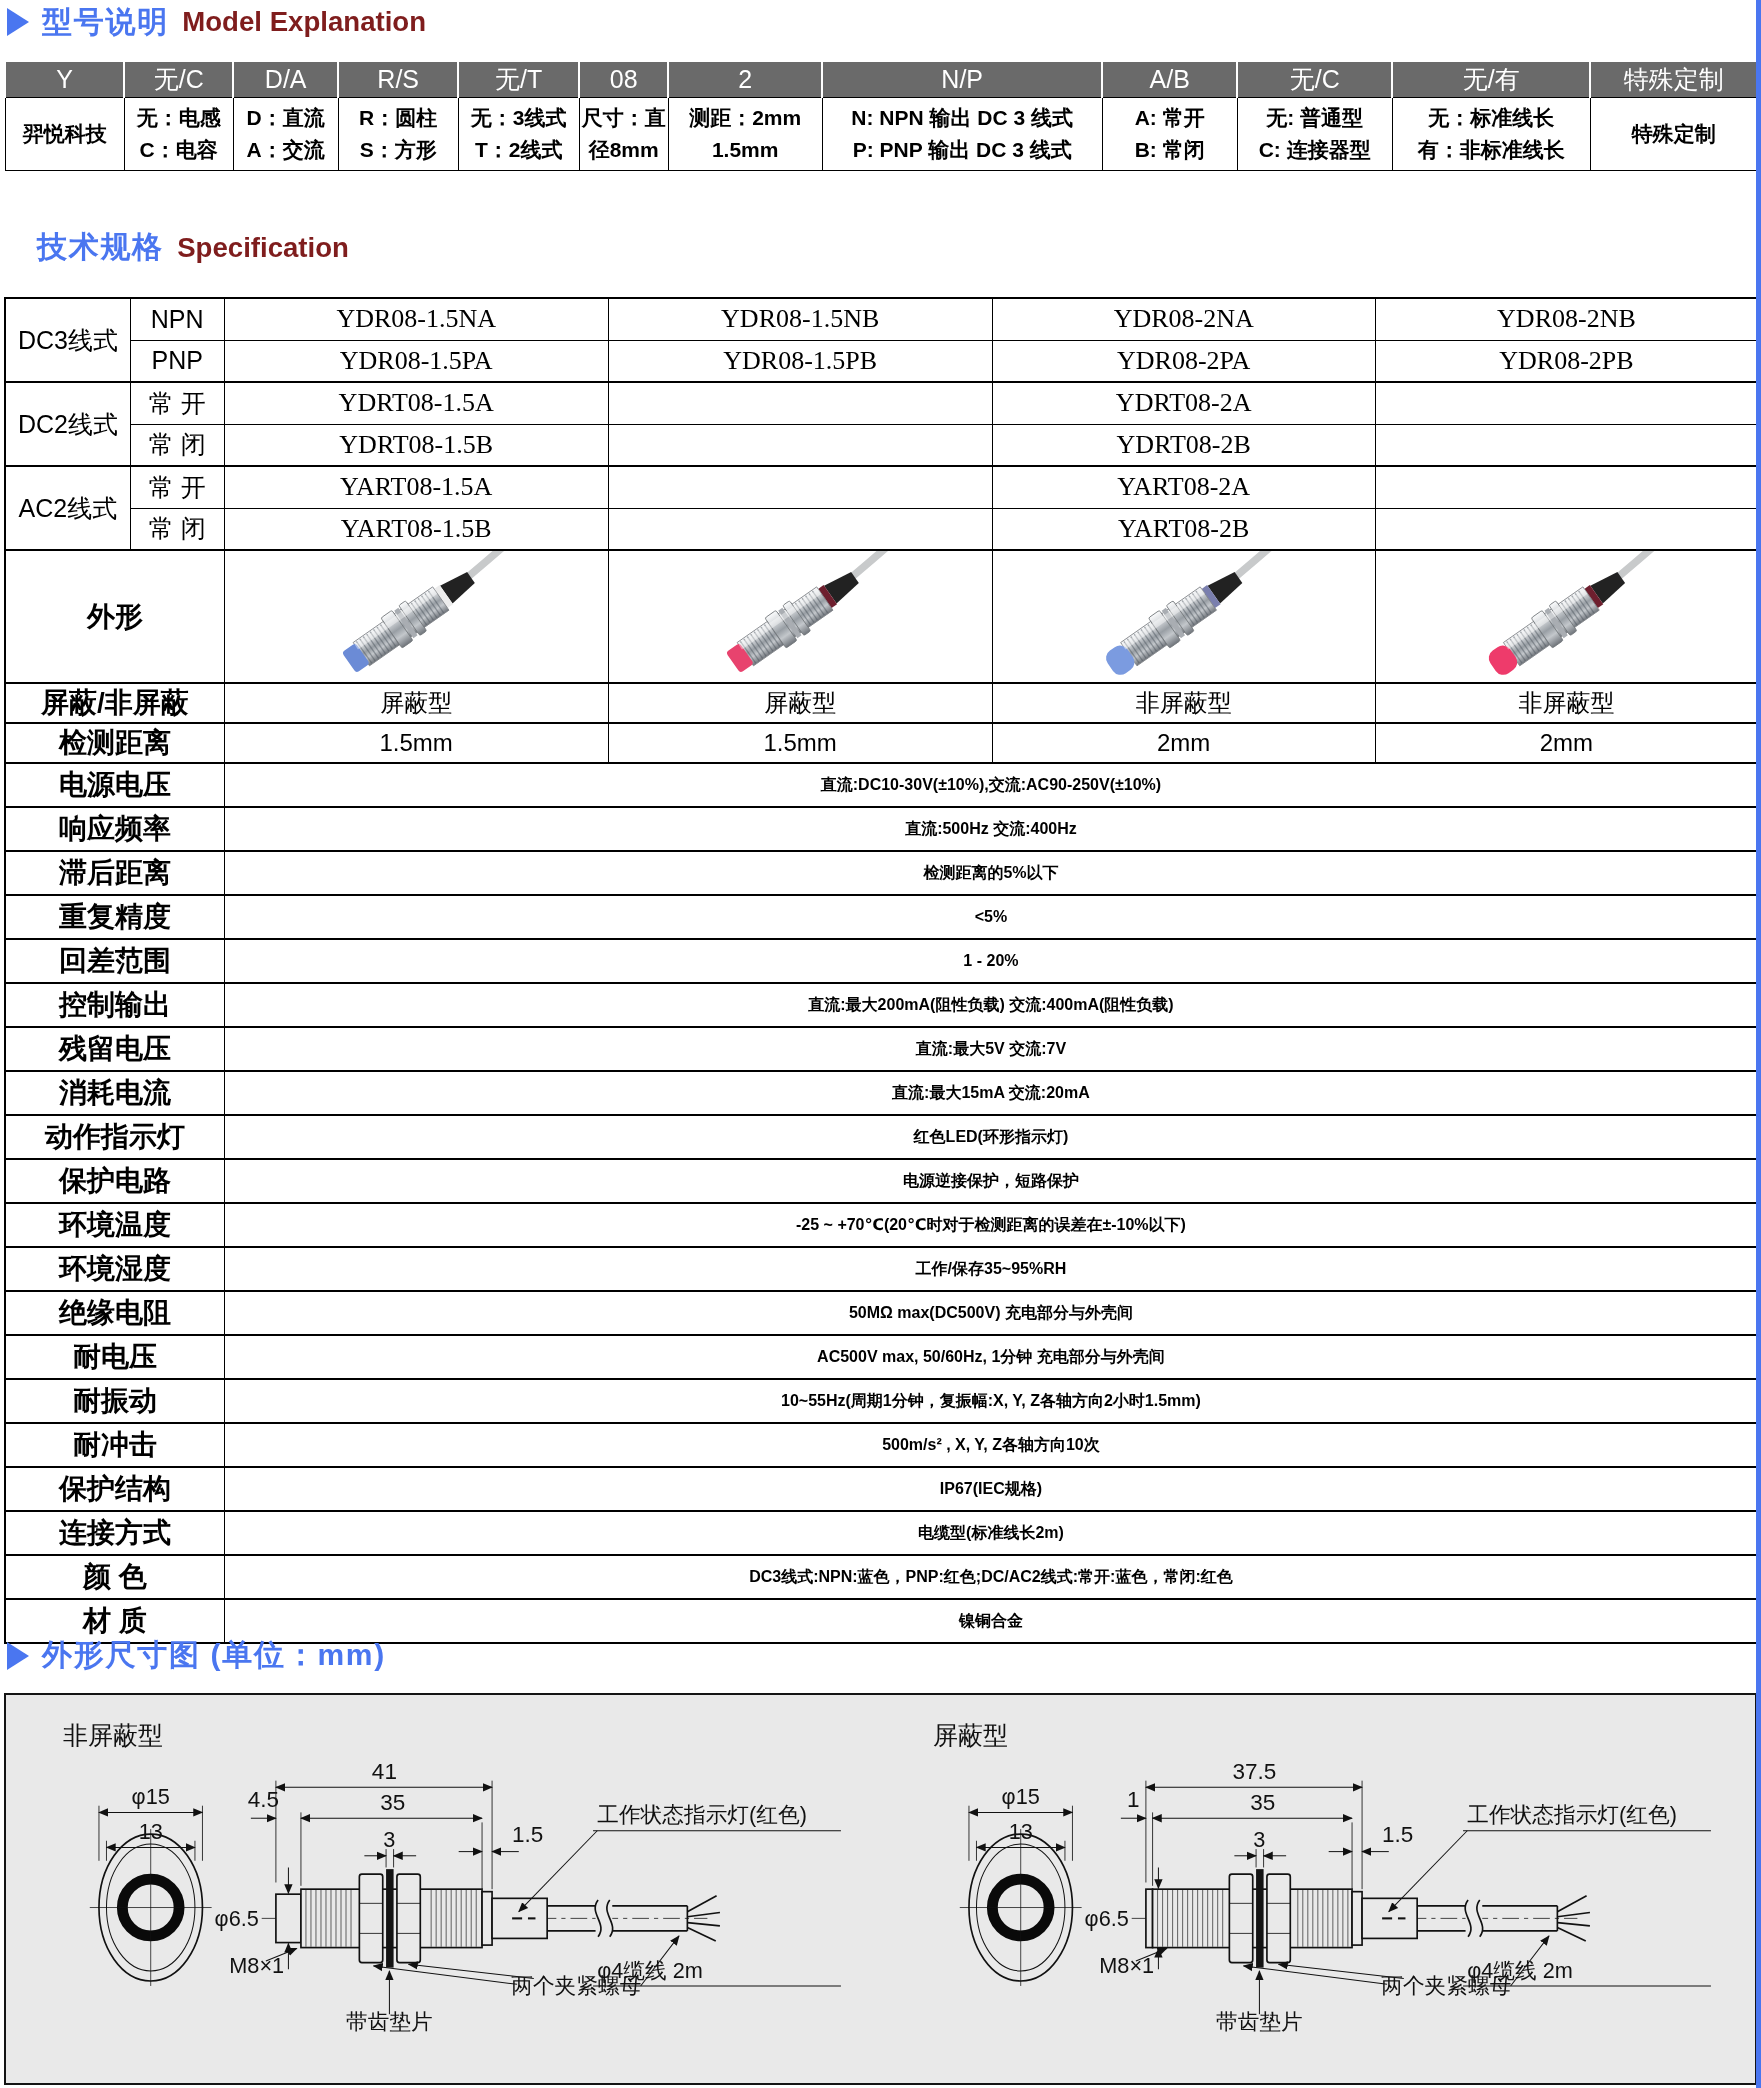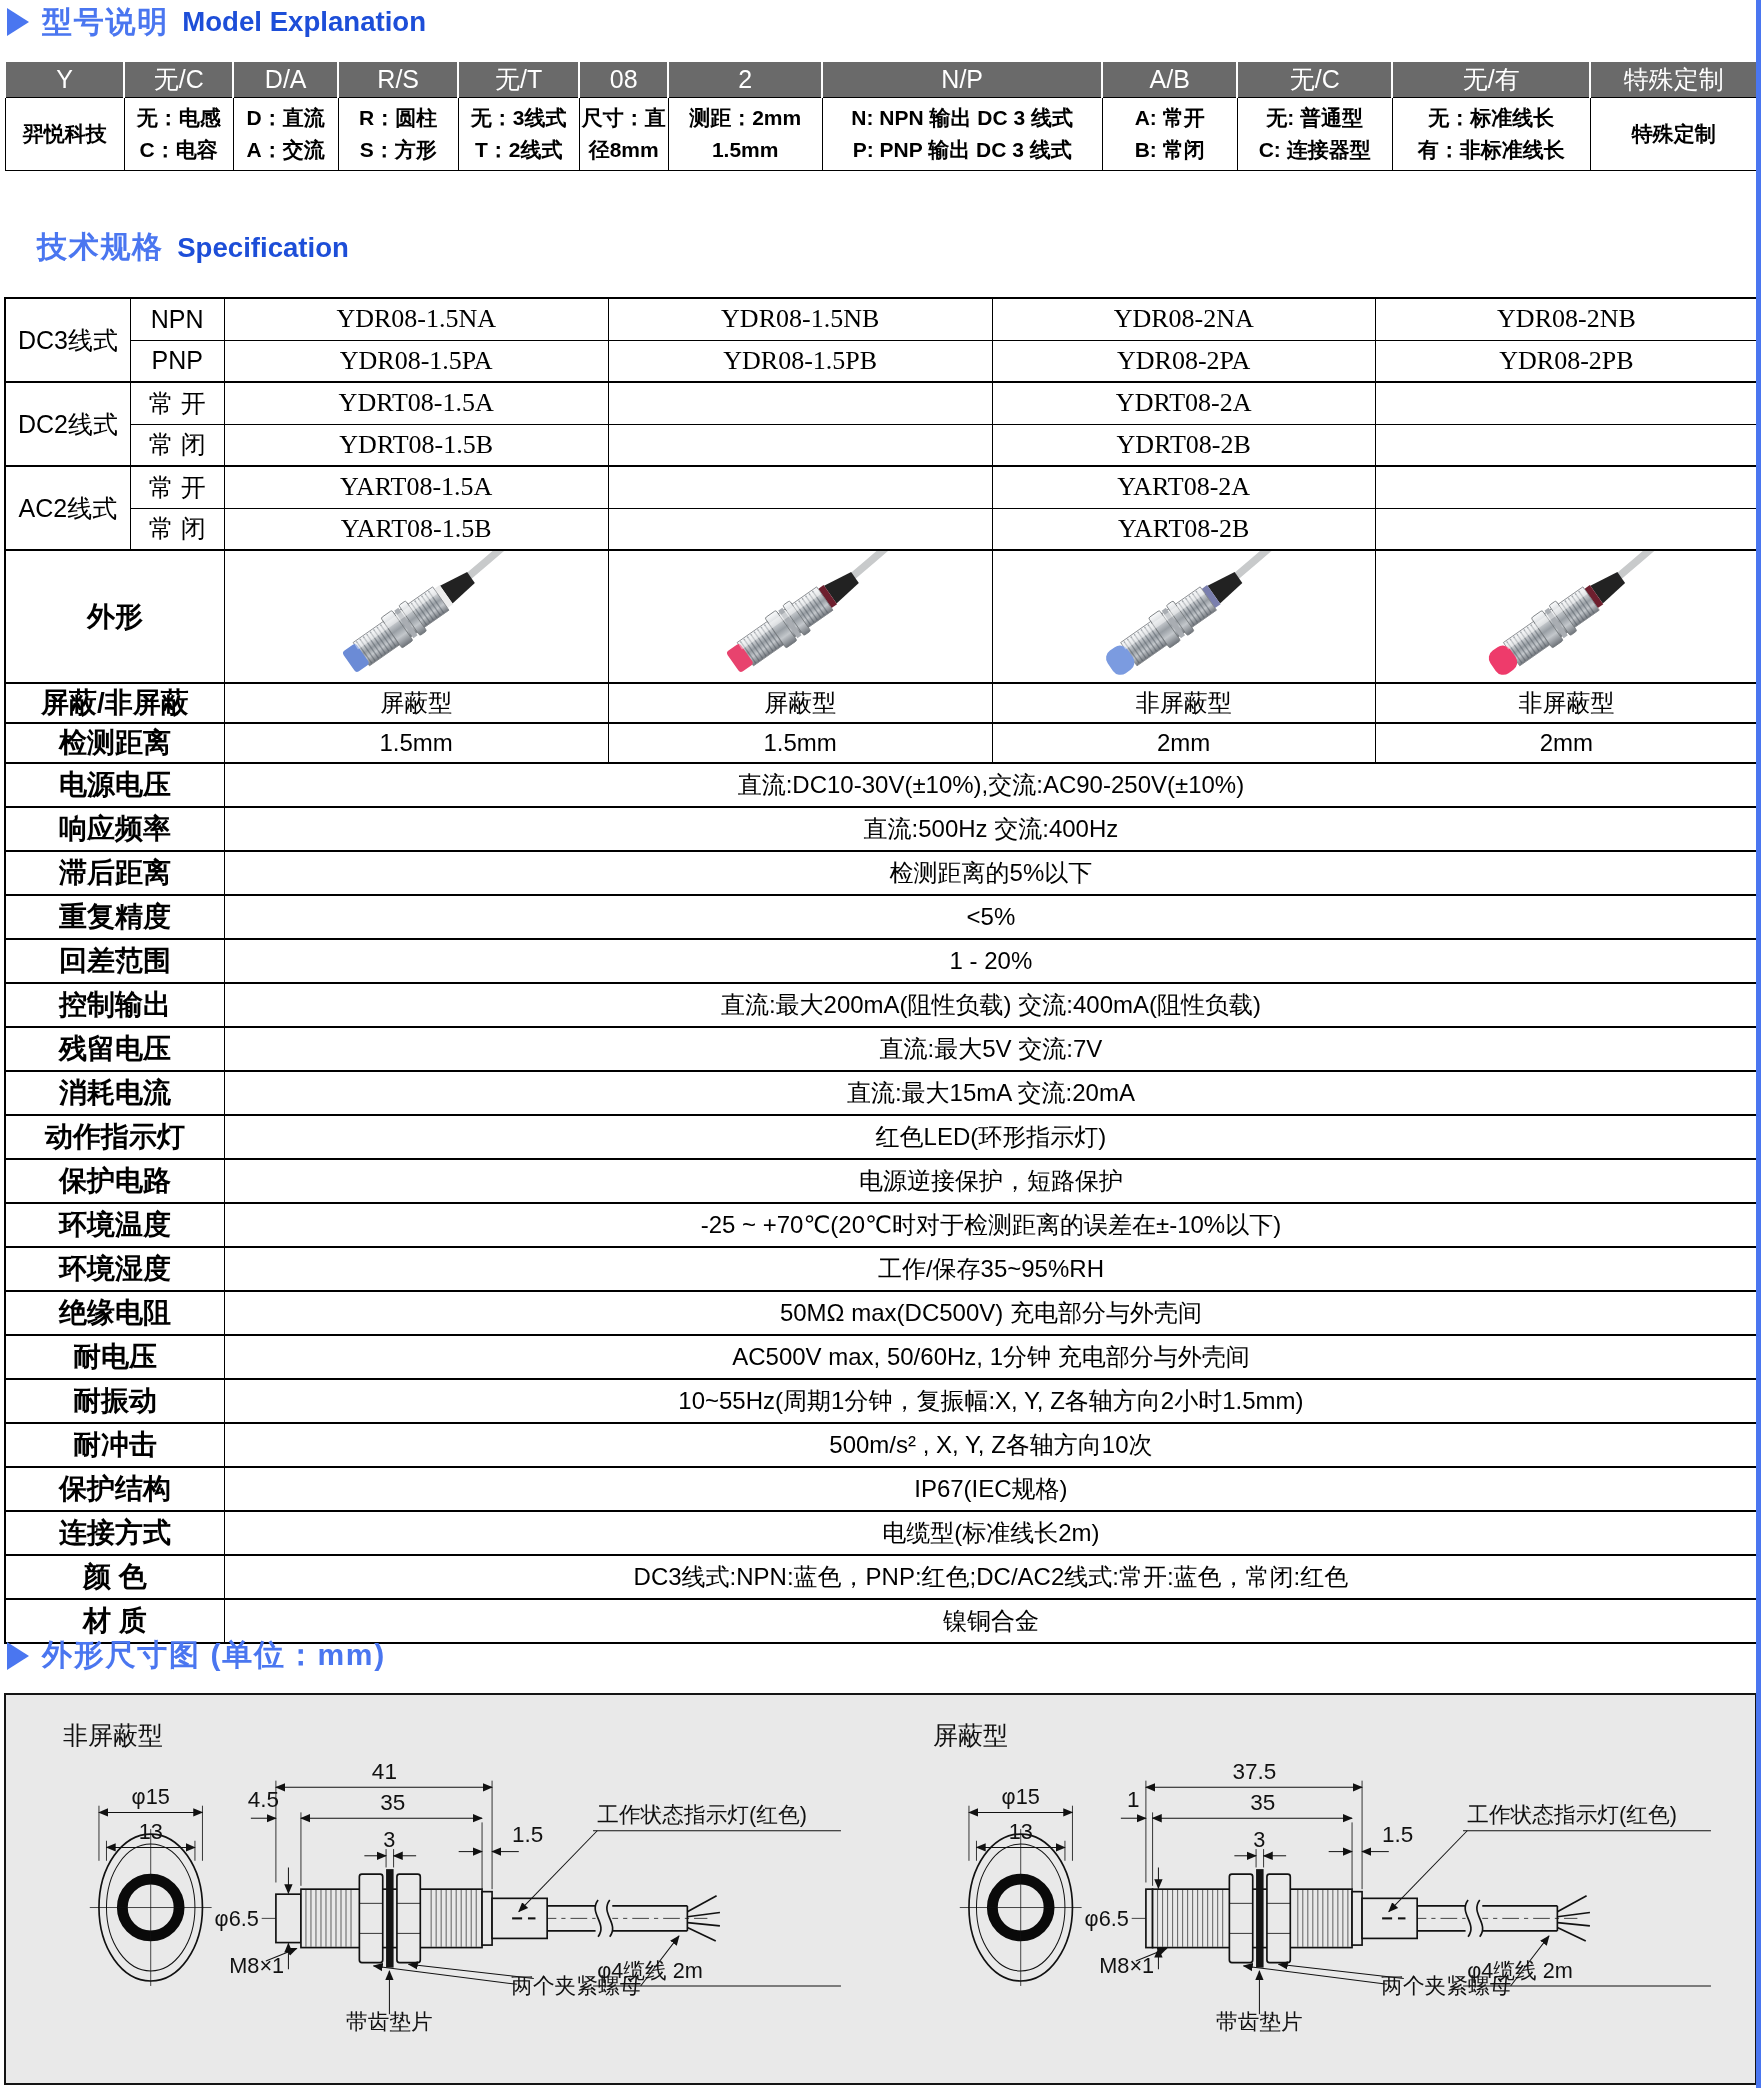--- a/index.html
+++ b/index.html
@@ -2,40 +2,40 @@
 <html style="font-size:13.4px"><head>
 <meta charset="utf-8">
 <style>
   * { margin:0; padding:0; box-sizing:border-box; }
   body { font-family:"Liberation Sans","DejaVu Sans",sans-serif; background:#ffffff; }
   #page { position:relative; width:1762px; height:2088px; background:#fff; overflow:hidden; }
 
   .sec { position:absolute; display:flex; align-items:center; gap:13.4px; }
   .tri { width:0; height:0; border-left:22.5px solid #4a76f0; border-top:14px solid transparent; border-bottom:14px solid transparent; }
   .sec .zh { font-size:30px; font-weight:bold; color:#4a76f0; letter-spacing:1.7px; }
-  .sec .en { font-size:27.6px; font-weight:bold; color:#1d4ed8; }
+  .sec .en { font-size:27.6px; font-weight:bold; color:#7f1d1d; }
   #sec1 { top:1.7px; left:6.7px; }
   #sec2 { top:227px; left:37px; }
   #sec3 { top:1635px; left:6.7px; }
 
   table { border-collapse:collapse; table-layout:fixed; }
 
   #model-table { position:absolute; top:62px; left:4.2px; width:1753px; }
   #model-table th { background:#6a6a6a; color:#fff; font-size:25px; font-weight:normal; height:35px;
     border-left:2.5px solid #fff; border-right:2.5px solid #fff; border-top:none; border-bottom:none; text-align:center; vertical-align:middle; }
   #model-table td { border:1.7px solid #000; background:#fff; height:73px; text-align:center; vertical-align:middle;
     font-size:21px; font-weight:bold; line-height:1.5; color:#000; }
 
   #spec-table { position:absolute; top:297px; left:4.2px; width:1753px; border:2.5px solid #000; }
   #spec-table td { border:1.7px solid #000; background:#fff; text-align:center; vertical-align:middle; color:#000; }
   #spec-table td.glabel { font-size:25px; }
   #spec-table td.slabel { font-size:25px; }
   #spec-table td.mcell  { font-size:26px;font-family:Liberation Serif, serif; }
   #spec-table td.vlabel { font-size:28px; font-weight:bold; }
-  #spec-table td.vval   { font-size:24px; }
+  #spec-table td.vval   { font-size:16px;font-weight:bold; }
   #spec-table td.acell  { font-size:24px; }
   #spec-table td.pcell  { padding:0; height:131px; }
   #spec-table tr.thick-t > td { border-top:2.5px solid #000; }
   tr.rh-m { height:42px; } tr.rh-img { height:131px; } tr.rh-a { height:35px; } tr.rh-s { height:44px; }
 
   #dim-box { position:absolute; top:1693px; left:4.2px; width:1753px; height:392px; background:#e9e9e9; border:2.5px solid #141414; }
   .draw-half { position:absolute; top:1.7px; width:868px; height:386px; }
   #draw0 { left:6.7px; } #draw1 { left:877px; }
   .draw-half svg text { font-family:"Liberation Sans","DejaVu Sans",sans-serif; }
 

